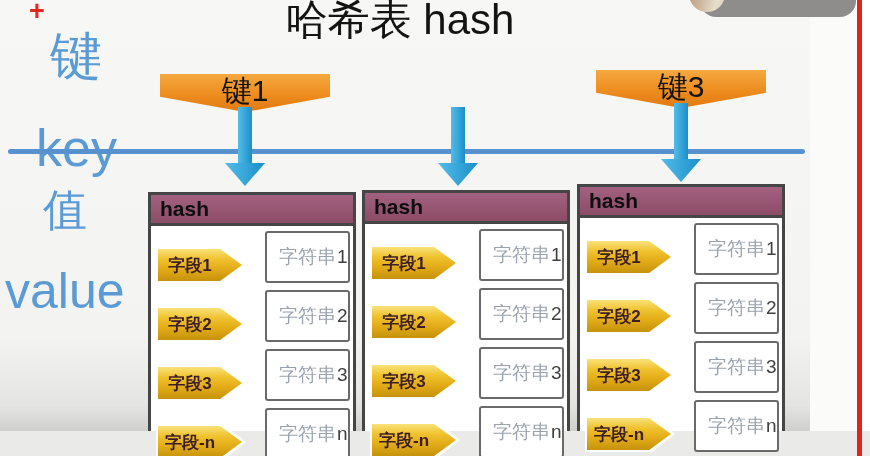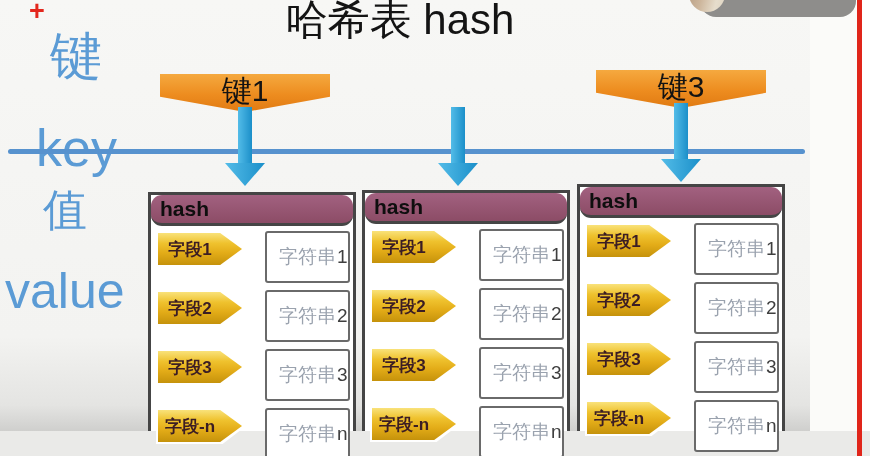--- a/index.html
+++ b/index.html
@@ -50,24 +50,24 @@
 
   
   .htable { position:absolute; width:208px; background:#ffffff; border:3px solid #454545; box-sizing:border-box; }
   .htable-1 { left:148px; top:192px; }
   .htable-2 { left:362px; top:190px; }
   .htable-3 { left:577px; top:184px; }
   .htable-header {
     height:28px; line-height:28px; padding-left:9px;
     background:linear-gradient(180deg,#a26180,#8c4c66);
     border-bottom:3px solid #454545;
-    font-size:21px; font-weight:bold; color:#0e0e0e;border-radius:11px;
+    font-size:21px; font-weight:bold; color:#0e0e0e;
   }
   .htable-body { padding:5px 5px 6px 5px; }
-  .hrow { display:flex; align-items:flex-start; margin-bottom:7px;gap:31px; }
+  .hrow { display:flex; align-items:flex-end; margin-bottom:7px;gap:31px; }
   .hrow:last-child { margin-bottom:0; }
 
   .tag { position:relative; flex:0 0 auto; width:90px; height:36px; z-index:2; }
   .tag::before {
     content:''; position:absolute; inset:0; background:#ffffff;
     clip-path:polygon(0 0, 74% 0, 100% 50%, 74% 100%, 0 100%);
   }
   .tag-fill {
     position:absolute; left:2px; top:2px; right:4px; bottom:2px;
     clip-path:polygon(0 0, 74% 0, 100% 50%, 74% 100%, 0 100%);

